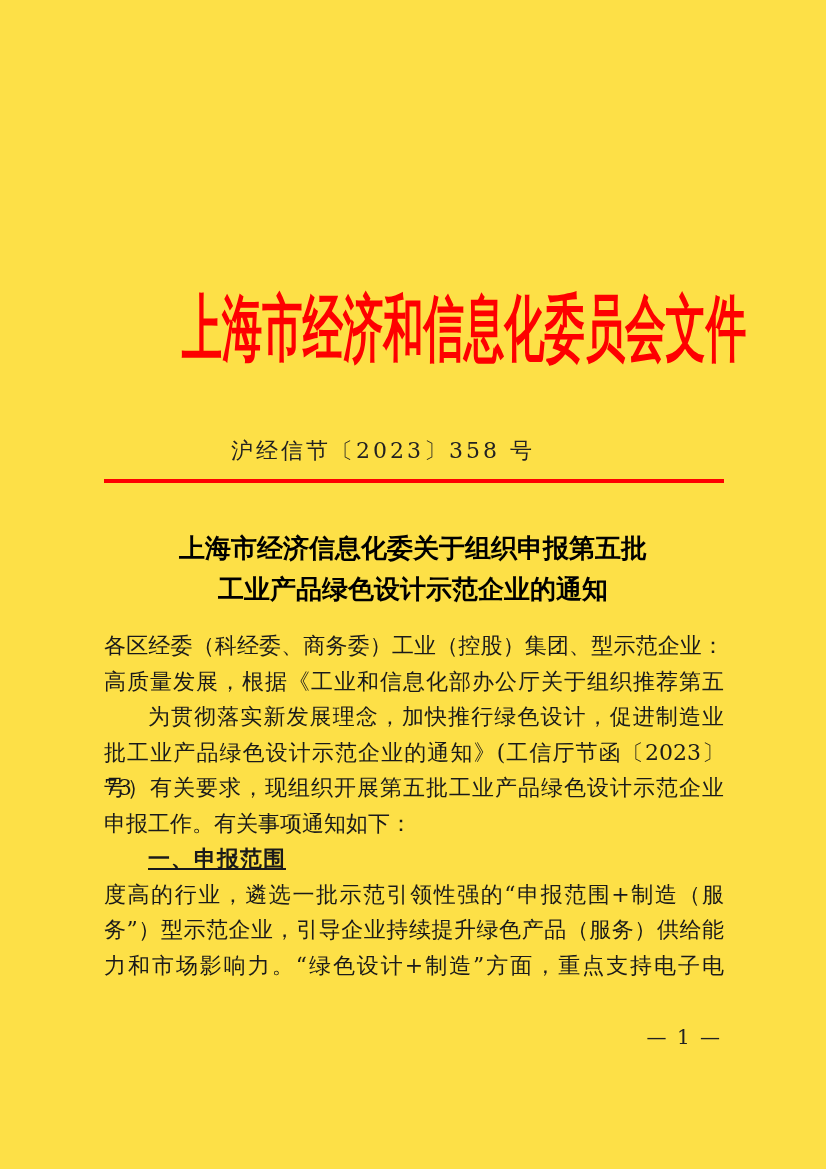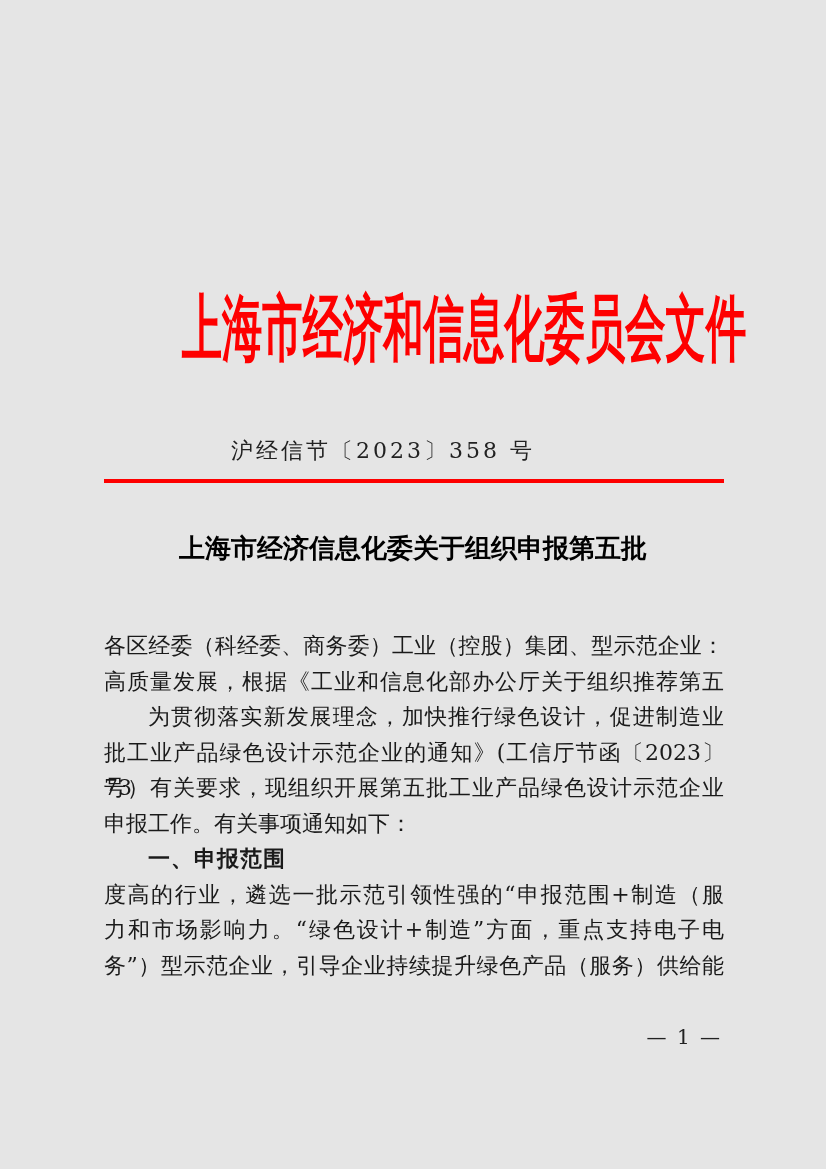--- a/index.html
+++ b/index.html
@@ -1,20 +1,20 @@
 <!DOCTYPE html>
 <html><head>
 <meta charset="utf-8">
 <style>
   html, body { margin: 0; padding: 0; background: #ffffff; }
   .page {
     position: relative;
     width: 826px;
     height: 1169px;
-    background: #e5e5e5;
+    background: #fde047;
     overflow: hidden;
     font-family: "DejaVu Serif", "Liberation Serif", serif;
     color: #1a1a1a;
   }
   .red-header {
     position: absolute;
     top: 288px;
     left: 0;
     width: 826px;
     text-align: center;
@@ -70,20 +70,21 @@
     line-height: 35.5px;
     text-align: justify;
     text-align-last: justify;
   }
   .bline.short { text-align-last: auto; }
   .bline.indent { text-indent: 2em; }
   .bline.heading {
     font-family: "DejaVu Sans", "Liberation Sans", sans-serif;
     font-weight: 600;
     letter-spacing: 1px;
+    text-decoration: underline;
   }
   .page-number {
     position: absolute;
     top: 1025px;
     right: 104px;
     font-size: 20px;
     line-height: 24px;
     letter-spacing: 2px;
     color: #222;
   }
@@ -94,30 +95,31 @@
 <div class="page">
 
   <div class="red-header">上海市经济和信息化委员会文件</div>
 
   <div class="doc-number">沪经信节〔2023〕358 号</div>
 
   <div class="red-line"></div>
 
   <div class="notice-title">
     <div>上海市经济信息化委关于组织申报第五批</div>
+    <div>工业产品绿色设计示范企业的通知</div>
   </div>
 
   <div class="body-text">
     <div class="bline">各区经委（科经委、商务委）工业（控股）集团、型示范企业：</div>
     <div class="bline">高质量发展，根据《工业和信息化部办公厅关于组织推荐第五</div>
     <div class="bline indent">为贯彻落实新发展理念，加快推行绿色设计，促进制造业</div>
     <div class="bline">批工业产品绿色设计示范企业的通知》(工信厅节函〔2023〕73</div>
     <div class="bline">号）有关要求，现组织开展第五批工业产品绿色设计示范企业</div>
     <div class="bline short">申报工作。有关事项通知如下：</div>
     <div class="bline short indent heading">一、申报范围</div>
     <div class="bline">度高的行业，遴选一批示范引领性强的“申报范围+制造（服</div>
+    <div class="bline">务”）型示范企业，引导企业持续提升绿色产品（服务）供给能</div>
     <div class="bline">力和市场影响力。“绿色设计+制造”方面，重点支持电子电</div>
-    <div class="bline">务”）型示范企业，引导企业持续提升绿色产品（服务）供给能</div>
   </div>
 
   <div class="page-number">— 1 —</div>
 
 </div>
 
 </body></html>

